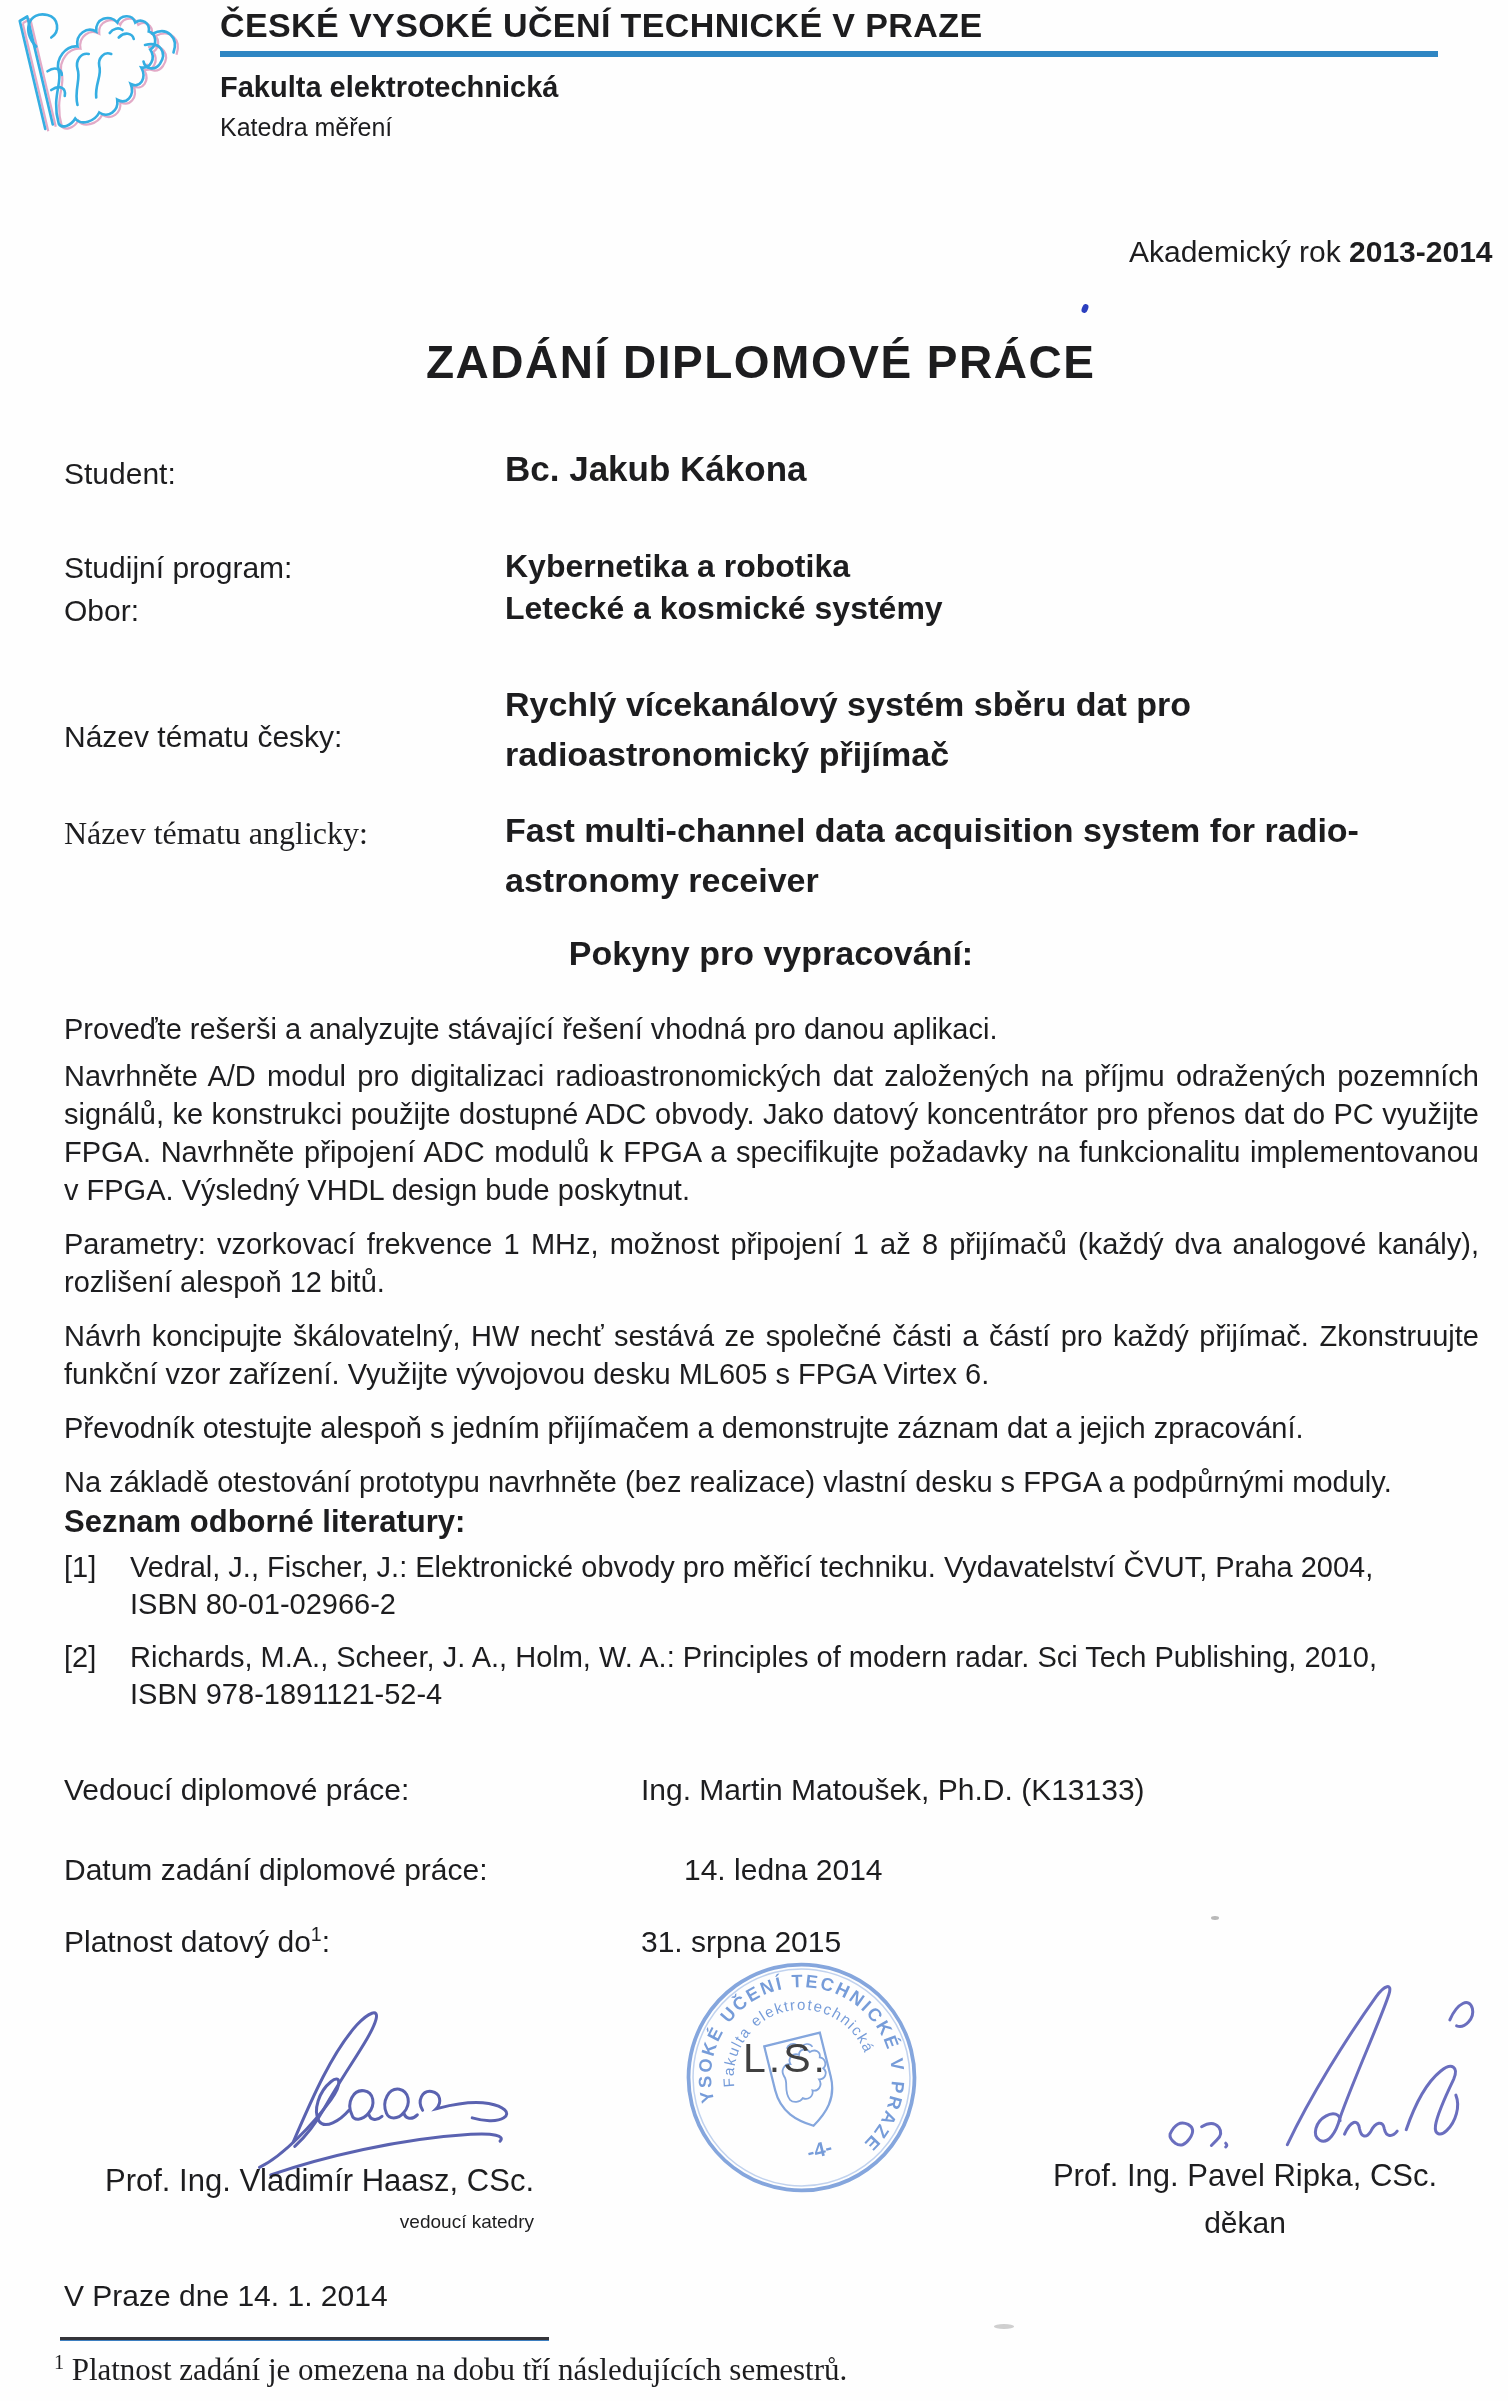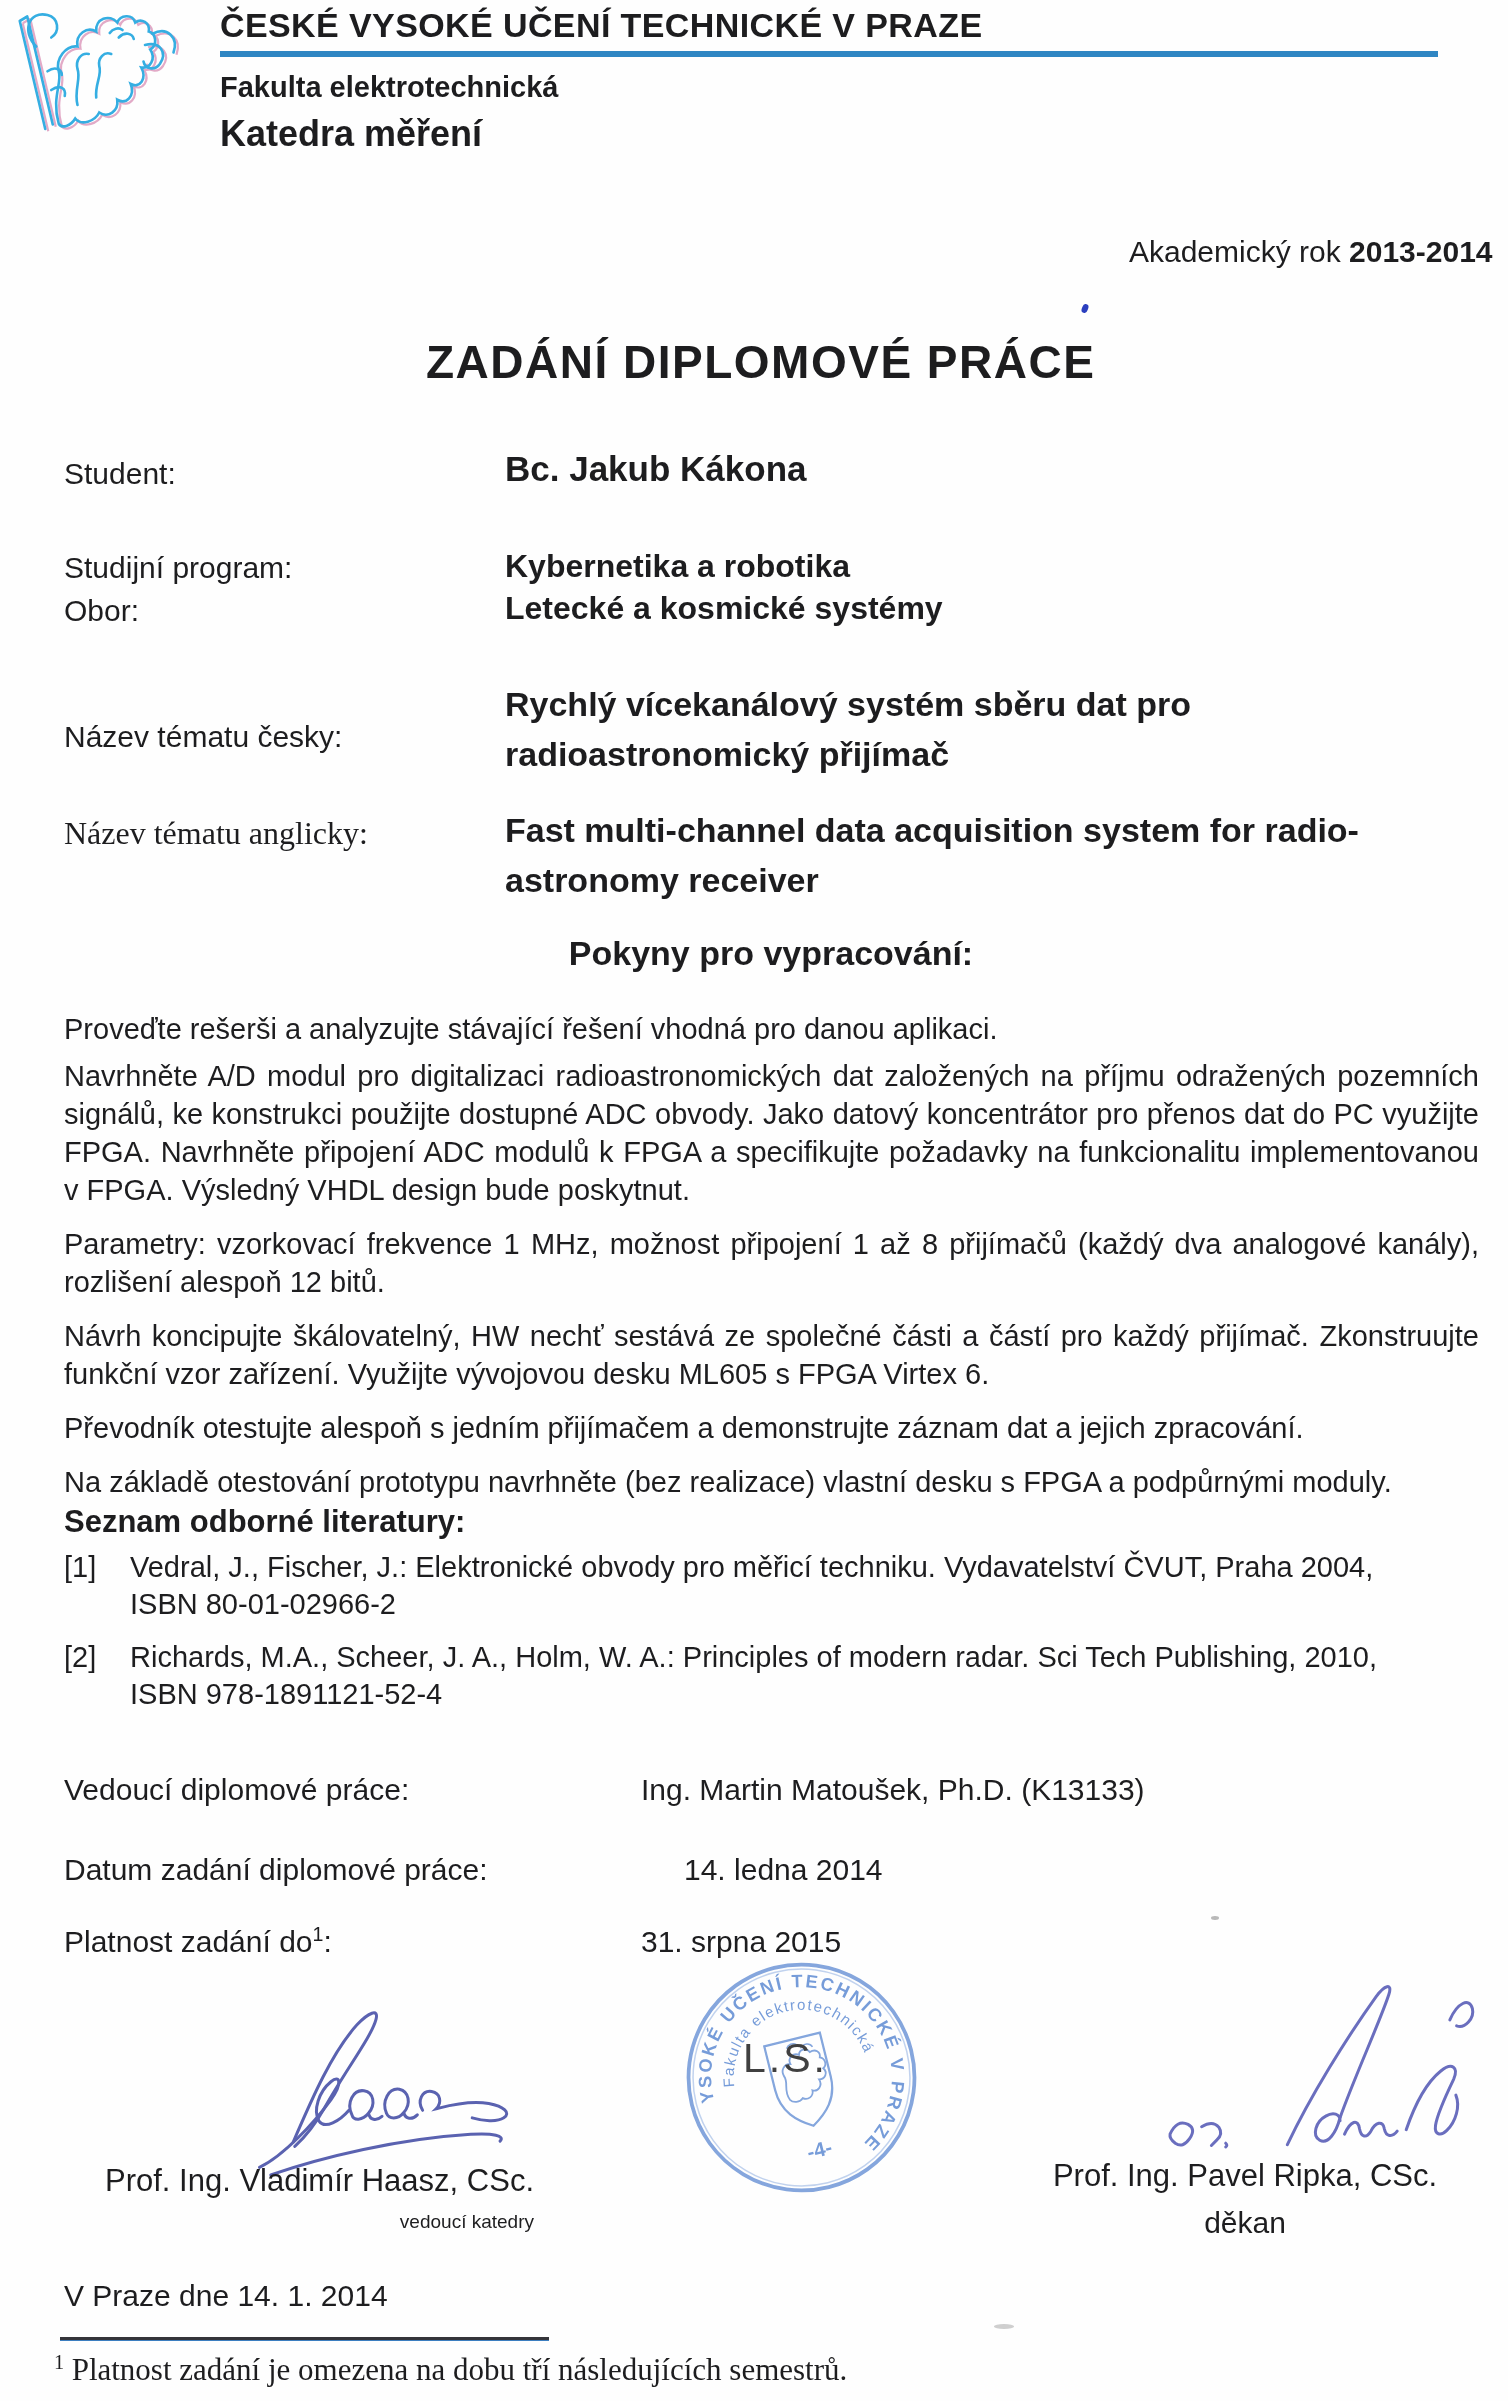--- a/index.html
+++ b/index.html
@@ -6,21 +6,21 @@
   .page{
     position:relative;width:1509px;height:2401px;background:#fefefe;
     font-family:"Liberation Sans","DejaVu Sans",sans-serif;color:#1d1d1f;
     overflow:hidden;margin:0 auto;
   }
   .abs{position:absolute;}
   
   .university{left:220px;top:6px;font-size:34px;font-weight:bold;letter-spacing:0.4px;white-space:nowrap;}
   .blue-rule{left:220px;top:51px;width:1218px;height:6px;background:#2f86c3;}
   .faculty{left:220px;top:71px;font-size:29px;font-weight:bold;white-space:nowrap;}
-  .department{left:220px;top:113px;font-size:36px;font-weight:bold;white-space:nowrap;}
+  .department{left:220px;top:113px;font-size:25px;font-weight:normal;white-space:nowrap;}
   .acad-line{right:16.5px;top:235px;font-size:30px;white-space:nowrap;}
   .acad-line b{font-weight:bold;}
   .doc-title{left:426px;top:335px;font-size:46px;font-weight:bold;letter-spacing:1.5px;white-space:nowrap;}
   
   .flabel{left:64px;font-size:30px;white-space:nowrap;}
   .flabel.serif{font-family:"Liberation Serif","DejaVu Serif",serif;font-size:32px;}
   .fvalue{left:505px;font-weight:bold;white-space:nowrap;}
   .v-student{top:449px;font-size:35px;}
   .v-program{top:548px;font-size:32px;}
   .v-branch{top:590px;font-size:32px;}
@@ -142,21 +142,21 @@
     </div>
   </div>
 
   <div class="abs blabel" style="top:1773px;">Vedoucí diplomové práce:</div>
   <div class="abs bvalue" style="top:1773px;">Ing. Martin Matoušek, Ph.D. (K13133)</div>
 
   <div class="abs blabel" style="top:1853px;">Datum zadání diplomové práce:</div>
   <div class="abs bvalue" style="top:1853px;margin-left:43px;">14. ledna 2014</div>
 
   <div class="abs blabel" style="top:1925px;">
-    <span>Platnost zadání do</span><sup class="fn">1</sup><span>:</span>
+    <span>Platnost datový do</span><sup class="fn">1</sup><span>:</span>
   </div>
   <div class="abs bvalue" style="top:1925px;">31. srpna 2015</div>
 
   <div class="abs stamp-wrap">
     <svg width="241" height="241" viewBox="0 0 320 320">
       <defs>
         <path id="ringPath" d="M160,160 m-120,0 a120,120 0 1 1 240,0 a120,120 0 1 1 -240,0"></path>
         <path id="innerPath" d="M160,160 m-90,0 a90,90 0 1 1 180,0 a90,90 0 1 1 -180,0"></path>
       </defs>
       <g stroke="#6b94d6" fill="none">

